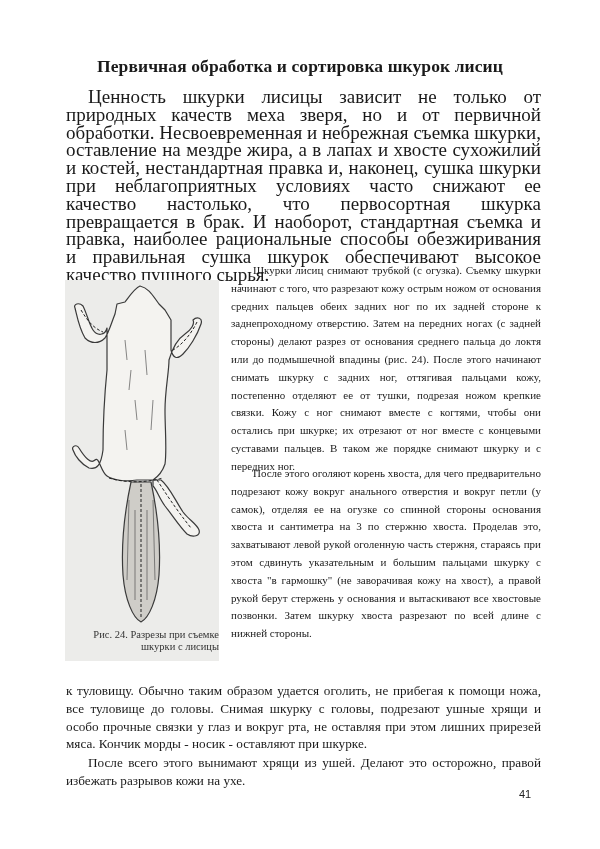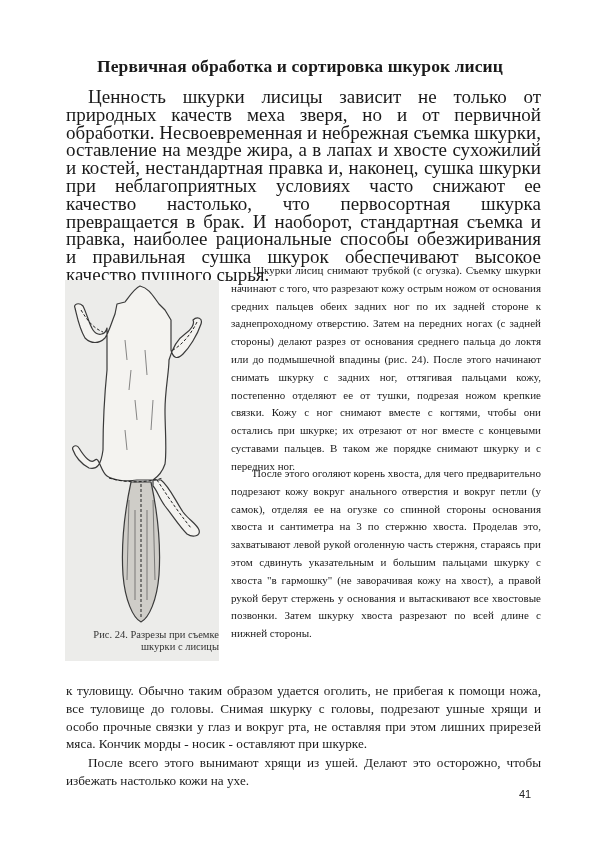--- a/index.html
+++ b/index.html
@@ -69,16 +69,16 @@
     </svg>
     <div class="caption">
       <div>Рис. 24. Разрезы при съемке</div>
       <div>шкурки с лисицы</div>
     </div>
   </div>
 
   <p class="col p1">Шкурки лисиц снимают трубкой (с огузка). Съемку шкурки начинают с того, что разрезают кожу острым ножом от основания средних пальцев обеих задних ног по их задней стороне к заднепроходному отверстию. Затем на передних ногах (с задней стороны) делают разрез от основания среднего пальца до локтя или до подмышечной впадины (рис. 24). После этого начинают снимать шкурку с задних ног, оттягивая пальцами кожу, постепенно отделяют ее от тушки, подрезая ножом крепкие связки. Кожу с ног снимают вместе с когтями, чтобы они остались при шкурке; их отрезают от ног вместе с концевыми суставами пальцев. В таком же порядке снимают шкурку и с передних ног.</p>
   <p class="col p2">После этого оголяют корень хвоста, для чего предварительно подрезают кожу вокруг анального отверстия и вокруг петли (у самок), отделяя ее на огузке со спинной стороны основания хвоста и сантиметра на 3 по стержню хвоста. Проделав это, захватывают левой рукой оголенную часть стержня, стараясь при этом сдвинуть указательным и большим пальцами шкурку с хвоста "в гармошку" (не заворачивая кожу на хвост), а правой рукой берут стержень у основания и вытаскивают все хвостовые позвонки. Затем шкурку хвоста разрезают по всей длине с нижней стороны.</p>
   <p class="p3-cont">к туловищу. Обычно таким образом удается оголить, не прибегая к помощи ножа, все туловище до головы. Снимая шкурку с головы, подрезают ушные хрящи и особо прочные связки у глаз и вокруг рта, не оставляя при этом лишних прирезей мяса. Кончик морды - носик - оставляют при шкурке.</p>
-  <p class="p4">После всего этого вынимают хрящи из ушей. Делают это осторожно, чтобы избежать настолько кожи на ухе.</p>
+  <p class="p4">После всего этого вынимают хрящи из ушей. Делают это осторожно, правой избежать разрывов кожи на ухе.</p>
 
   <div class="page-num">41</div>
 </div>
 
 </body></html>

